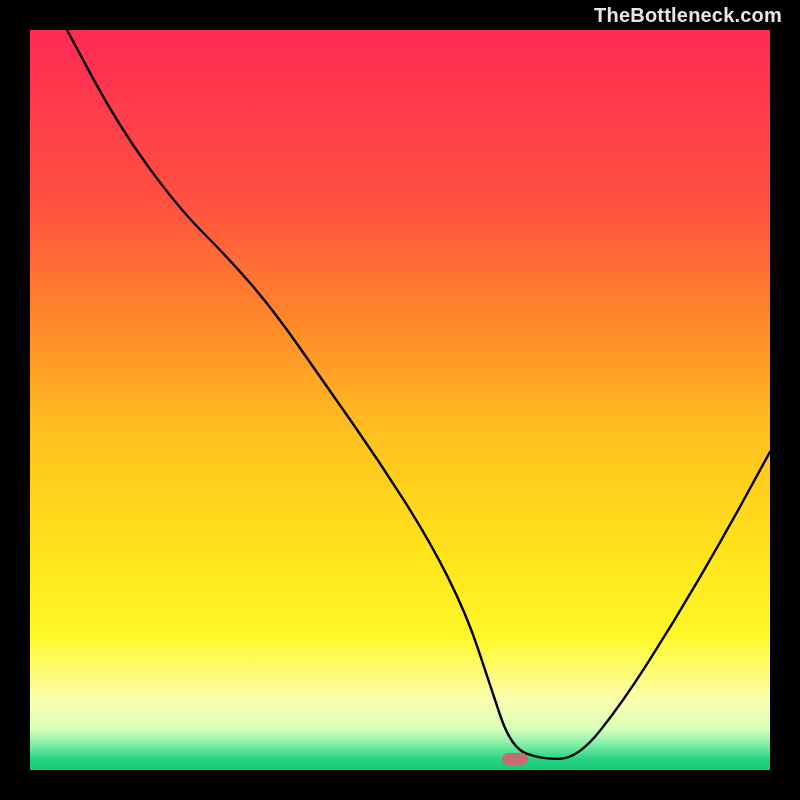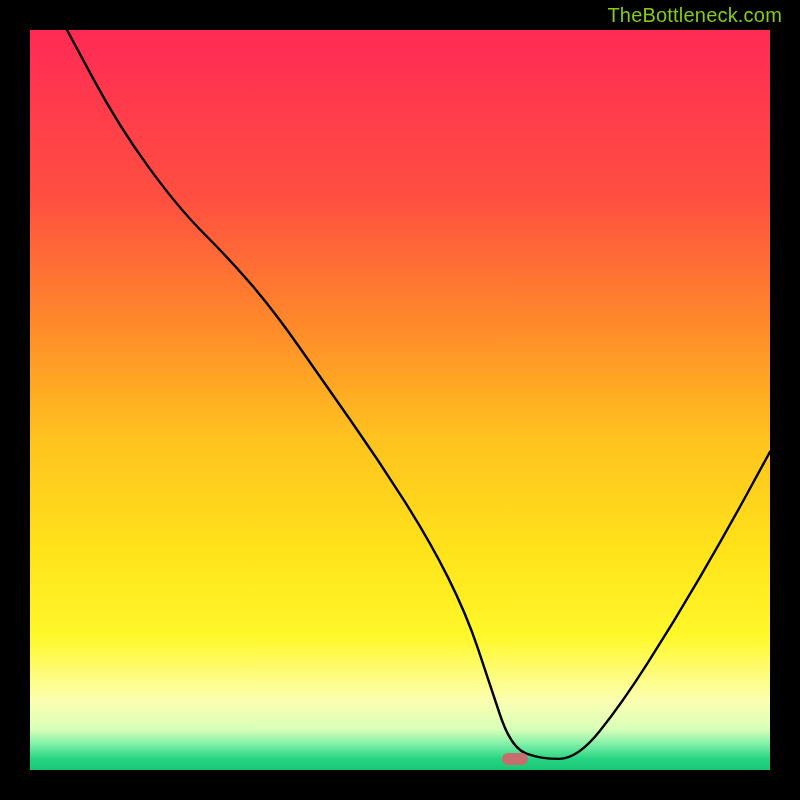--- a/index.html
+++ b/index.html
@@ -13,23 +13,23 @@
   .frame {
     position: relative;
     width: 800px;
     height: 800px;
     background: #000;
   }
   .watermark {
     position: absolute;
     top: 4px;
     right: 18px;
-    color: #84cc16;
+    color: #e5e5e5;
     font-size: 20px;
-    font-weight: 400;
+    font-weight: 700;
     letter-spacing: 0.2px;
     z-index: 10;
   }
   .plot {
     position: absolute;
     left: 30px;
     top: 30px;
     width: 740px;
     height: 740px;
     overflow: hidden;

